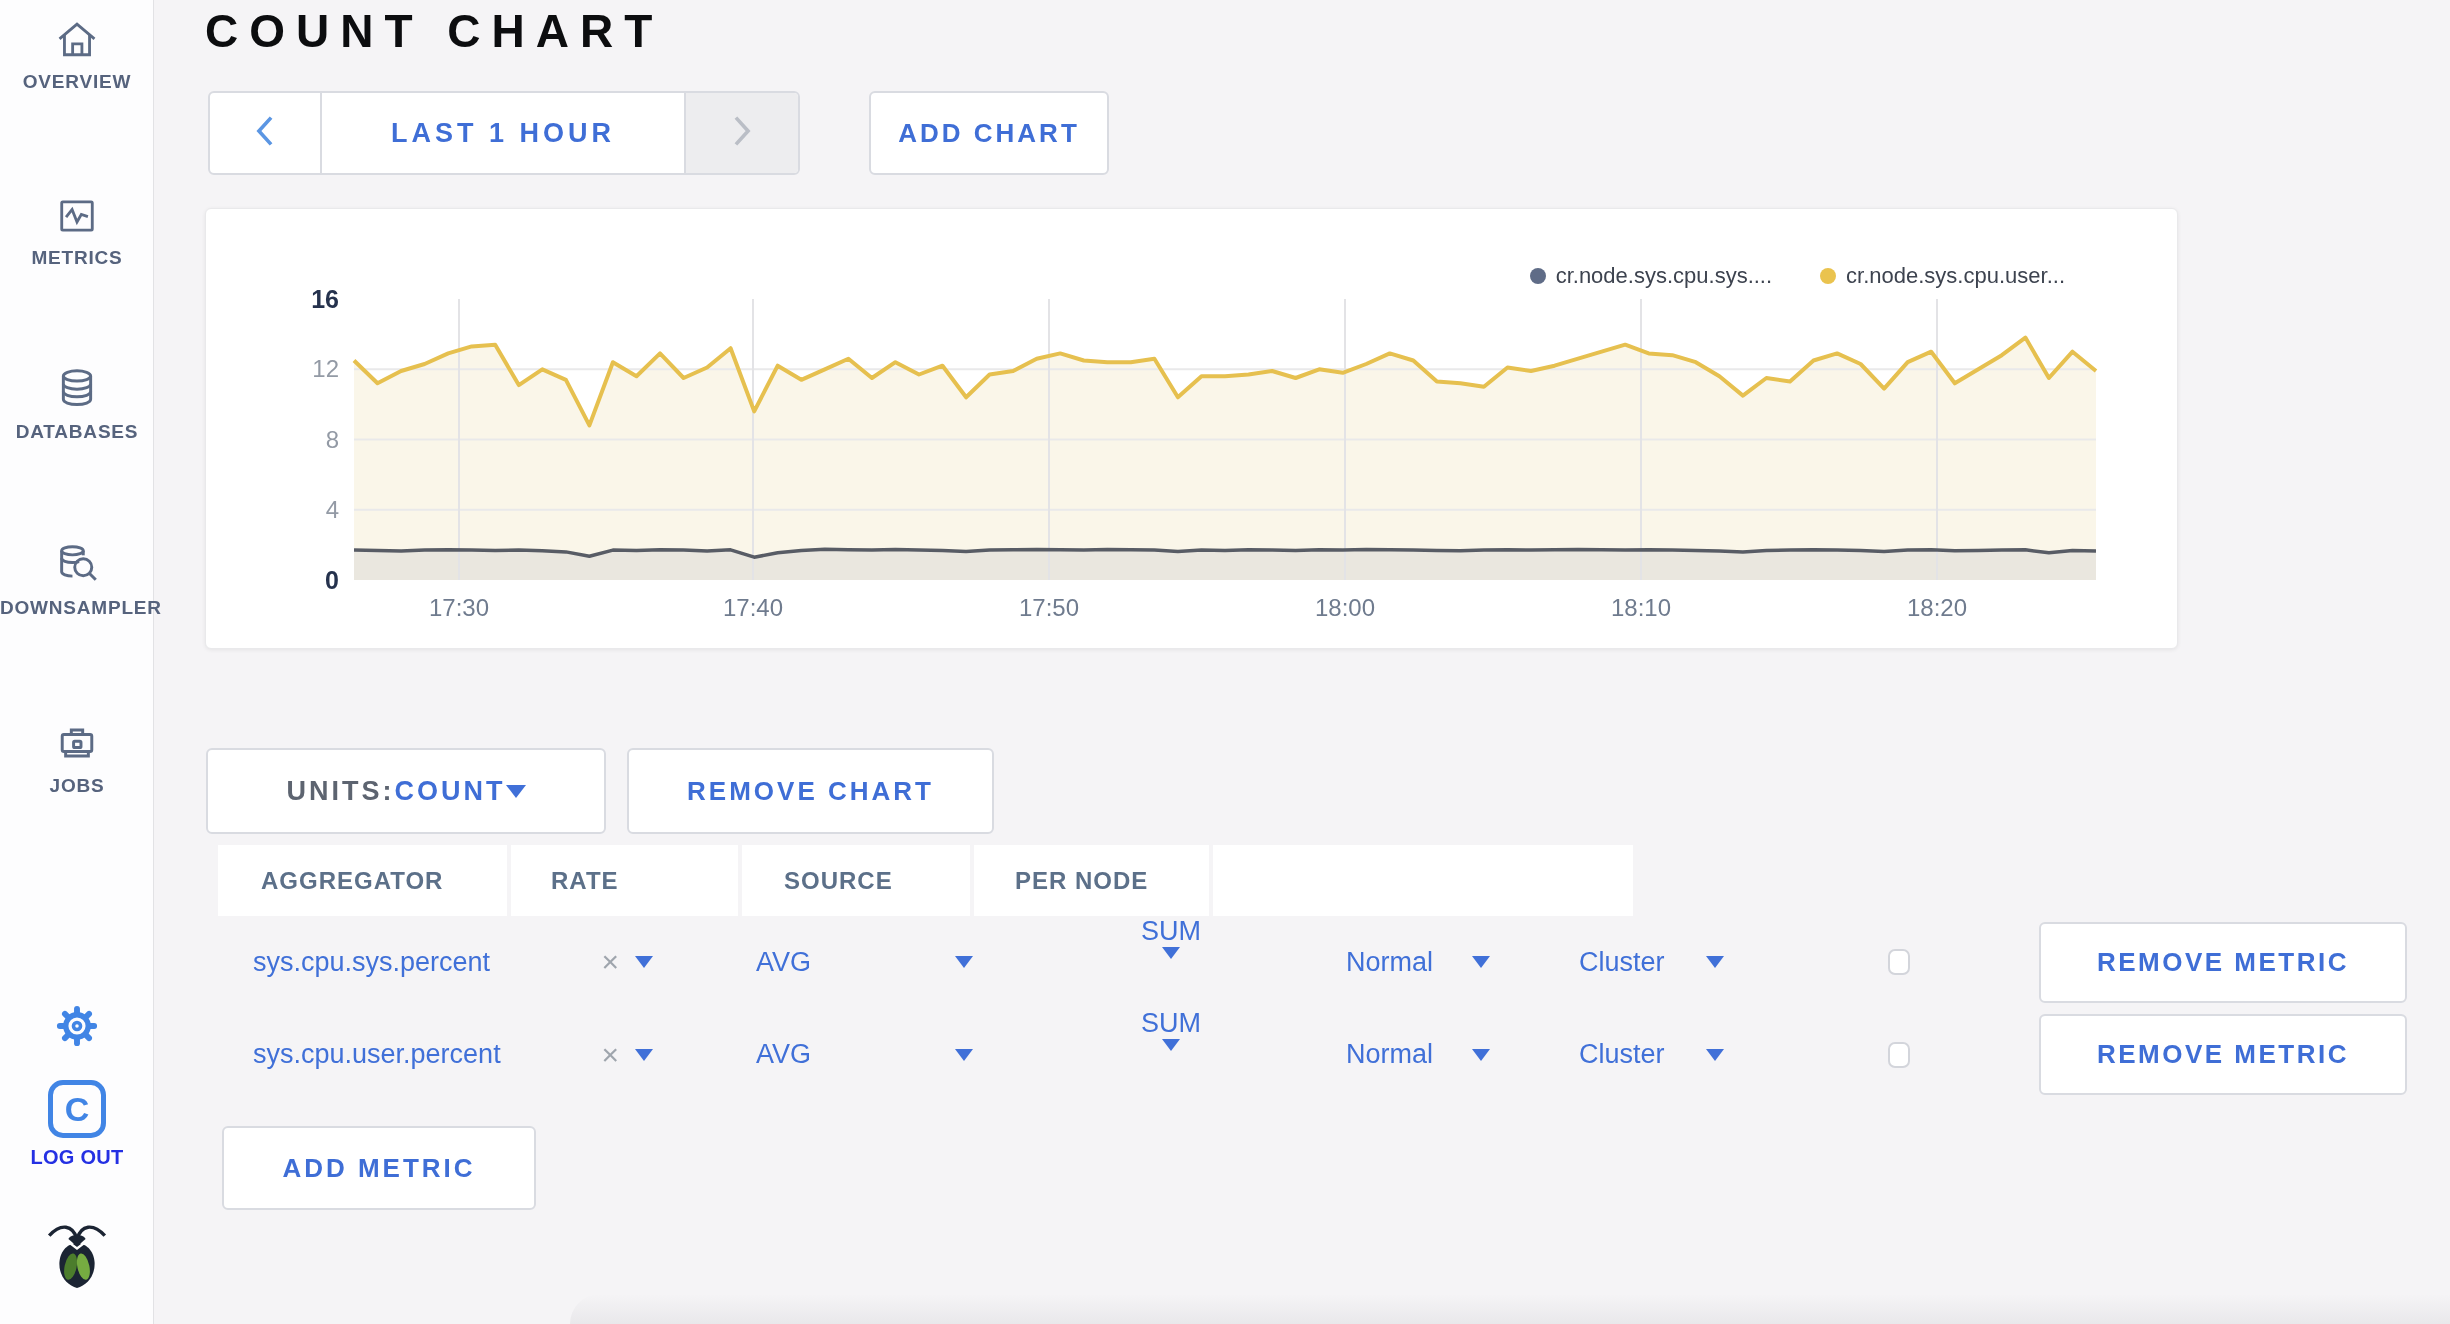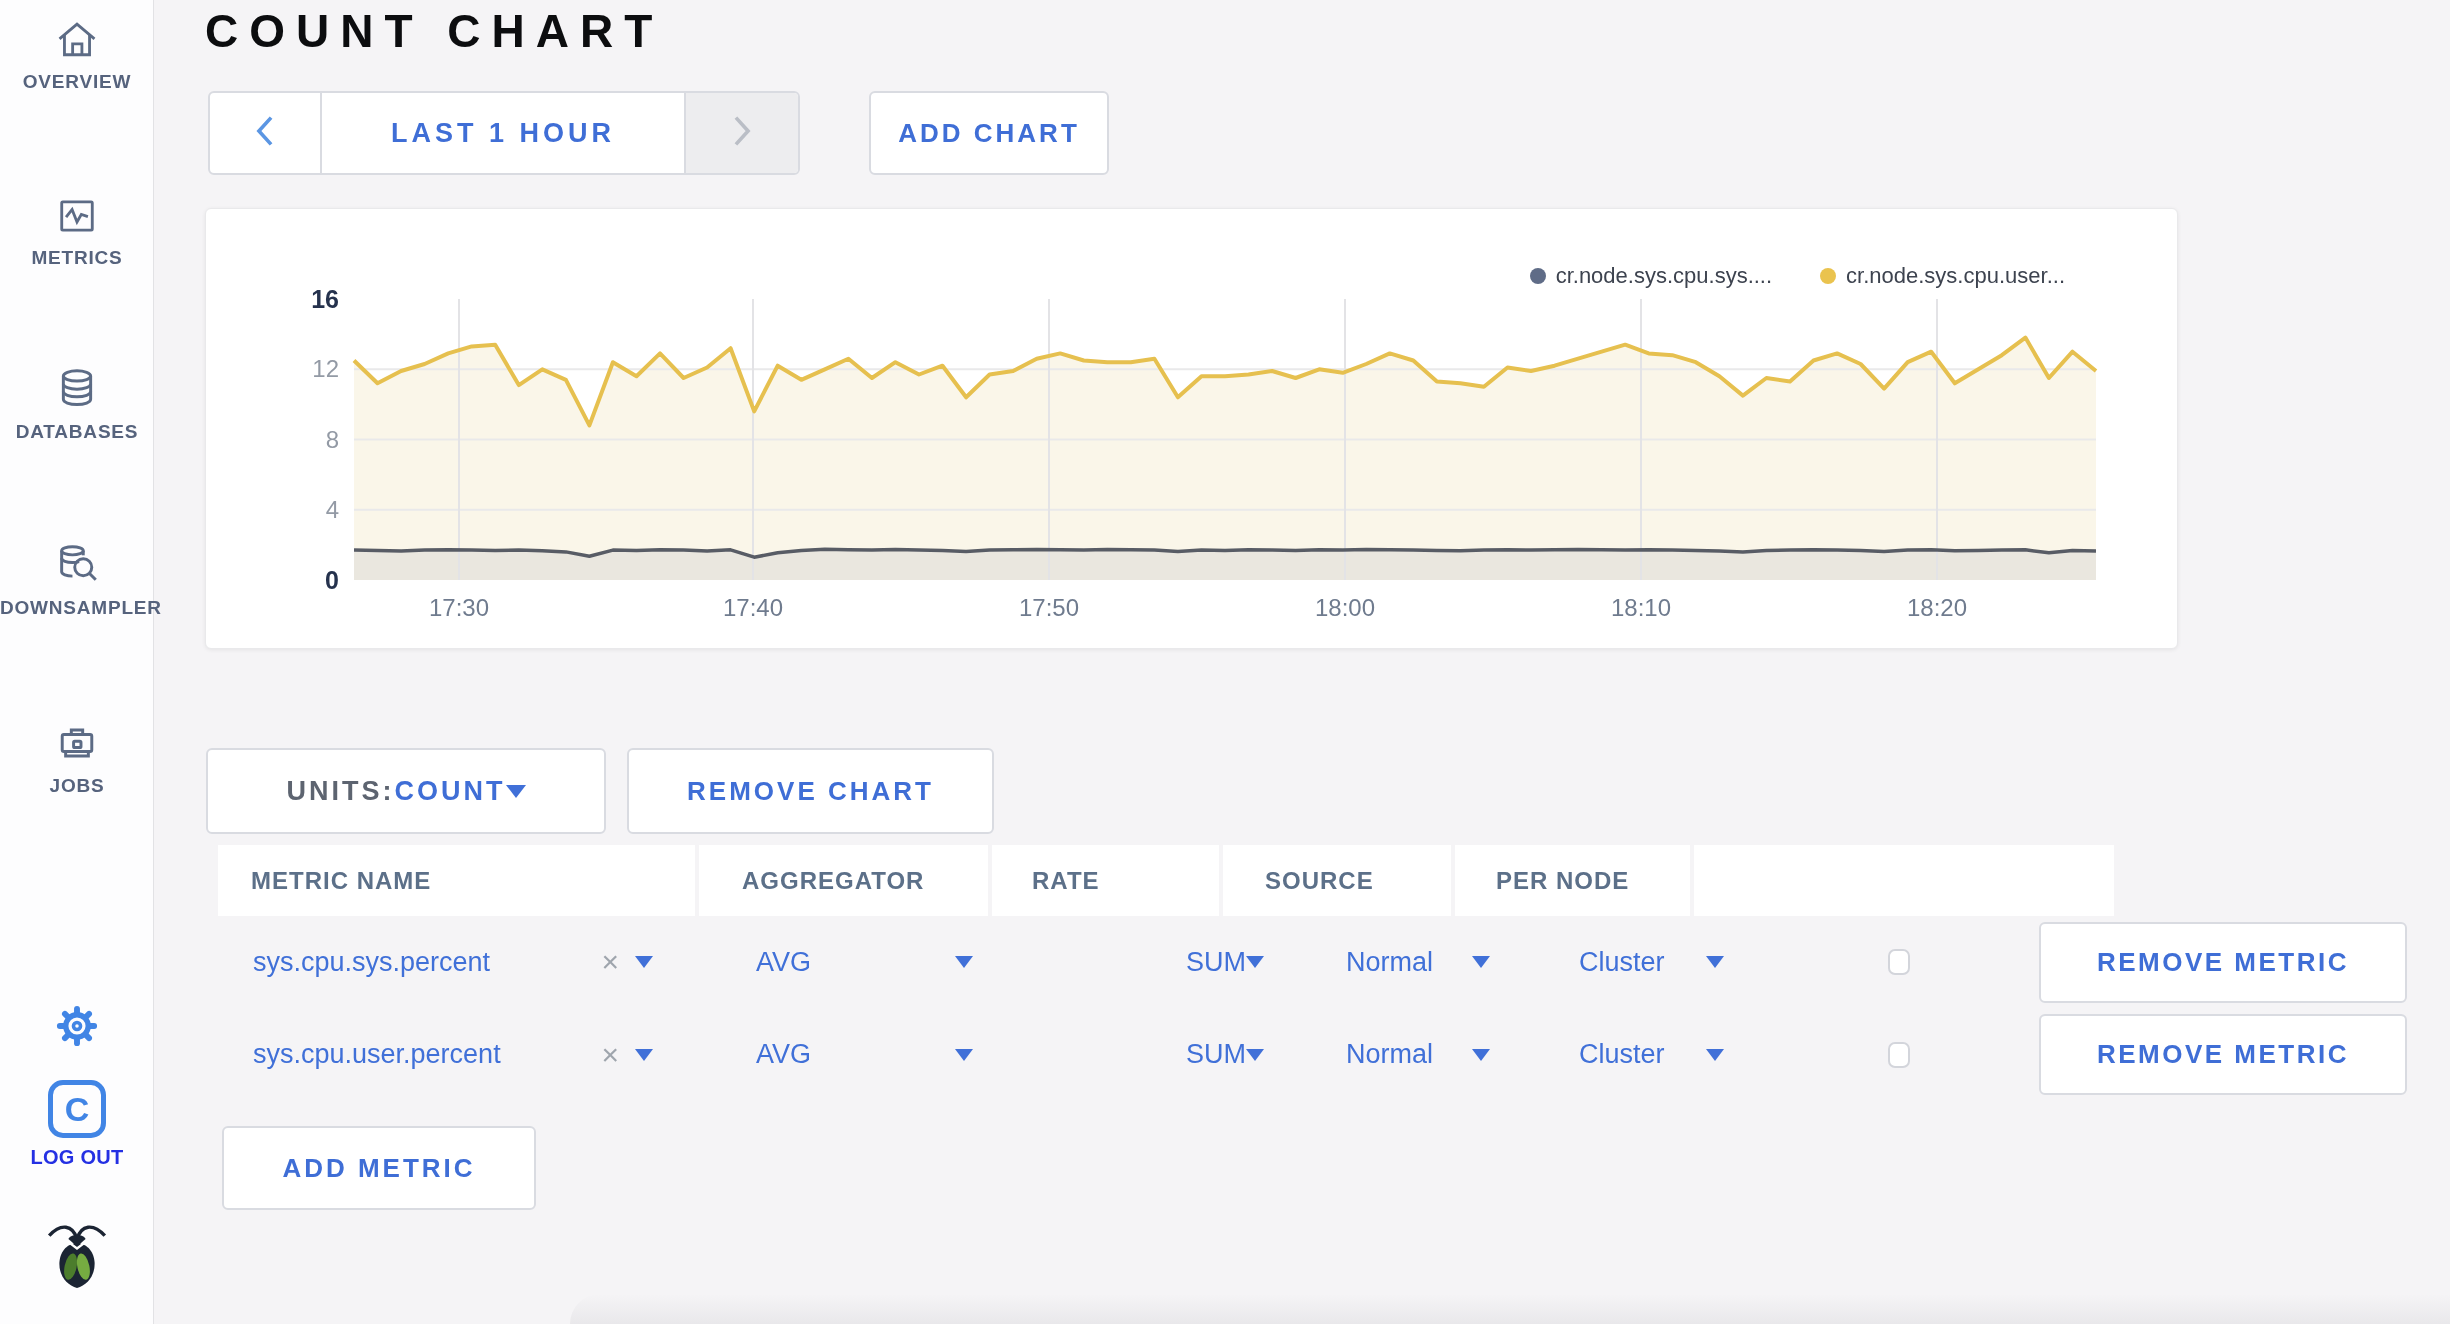--- a/index.html
+++ b/index.html
@@ -84,21 +84,21 @@
   .thead > div { background:#fff; display:flex; align-items:center;
     color:#5c7089; font-weight:bold; font-size:24px; letter-spacing:1px; }
   .trow { position:absolute; left:218px; display:flex; gap:4px; align-items:center; }
   .trow1 { top:916px; height:92px; } .trow2 { top:1008px; height:93px; }
   .trow > div { display:flex; align-items:center; height:100%; }
   .c1{width:477px;} .c2{width:322px;} .c3{width:289px;} .c4{width:227px;} .c5{width:228px;} .c6{width:235px;} .c7{width:420px;}
   .thead .c1{padding-left:33px;} .thead .c2{padding-left:58px;} .thead .c3{padding-left:43px;}
   .thead .c4{padding-left:40px;} .thead .c5{padding-left:42px;} .thead .c6{padding-left:41px;}
   .trow .c1{padding-left:35px; padding-right:42px; justify-content:space-between;}
   .trow .c2{padding-left:57px; padding-right:48px; justify-content:space-between;}
-  .trow .c3{padding-left:53px; padding-right:50px; justify-content:flex-end;}
+  .trow .c3{padding-left:53px; padding-right:50px; justify-content:flex-start;flex-direction:column;}
   .trow .c4{padding-left:28px; padding-right:55px; justify-content:space-between;}
   .trow .c5{padding-left:30px; padding-right:53px; justify-content:space-between;}
   .trow .c6{justify-content:center;}
   .trow .c7{padding-left:19px;}
   .cell-value { color:#4070d8; font-size:27px; cursor:pointer; }
   .x-caret-group { display:flex; align-items:center; gap:16px; cursor:pointer; }
   .x-glyph { color:#9fa5ad; font-size:30px; line-height:30px; cursor:pointer; }
   .checkbox { width:22px; height:26px; background:#fff; border:2px solid #d3d5db; border-radius:7px; cursor:pointer; }
   .remove-metric-btn { width:368px; height:81px; letter-spacing:2.5px; }
   .add-metric-btn { position:absolute; left:222px; top:1126px; width:314px; height:84px; }
@@ -277,21 +277,20 @@
 </div>
 
 <div class="btn units-btn">
   <span class="units-static">UNITS:</span>
   <span class="units-value">COUNT</span>
   <span class="caret"></span>
 </div>
 <div class="btn remove-chart-btn">REMOVE CHART</div>
 
 <div class="thead">
-  <div class="c1">METRIC NAME</div>
   <div class="c3">AGGREGATOR</div>
   <div class="c4">RATE</div>
   <div class="c5">SOURCE</div>
   <div class="c6">PER NODE</div>
   <div class="c7"></div>
 </div>
 
 <div class="trow trow1">
   <div class="c1">
     <span class="cell-value">sys.cpu.sys.percent</span>

